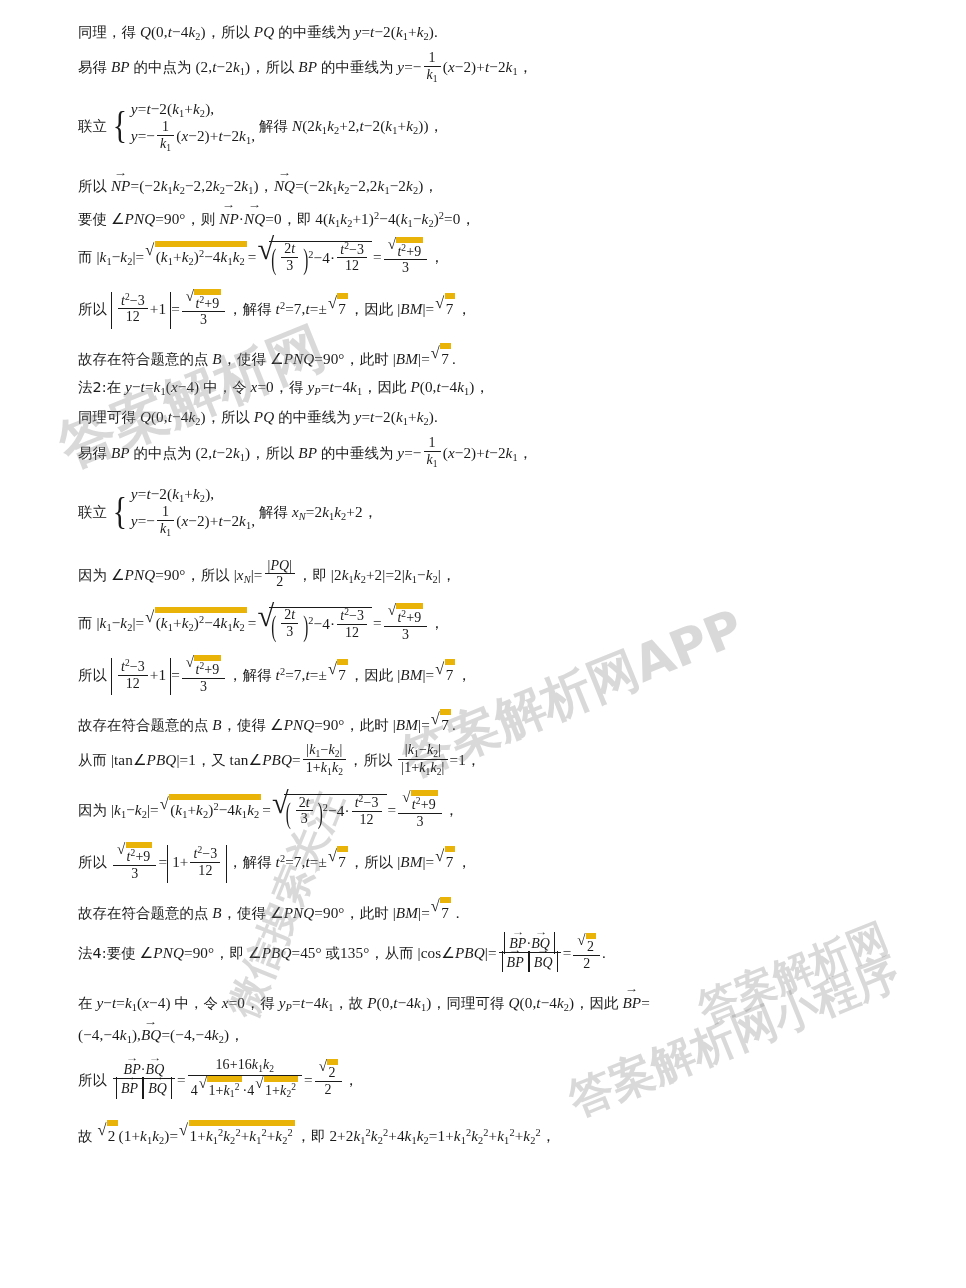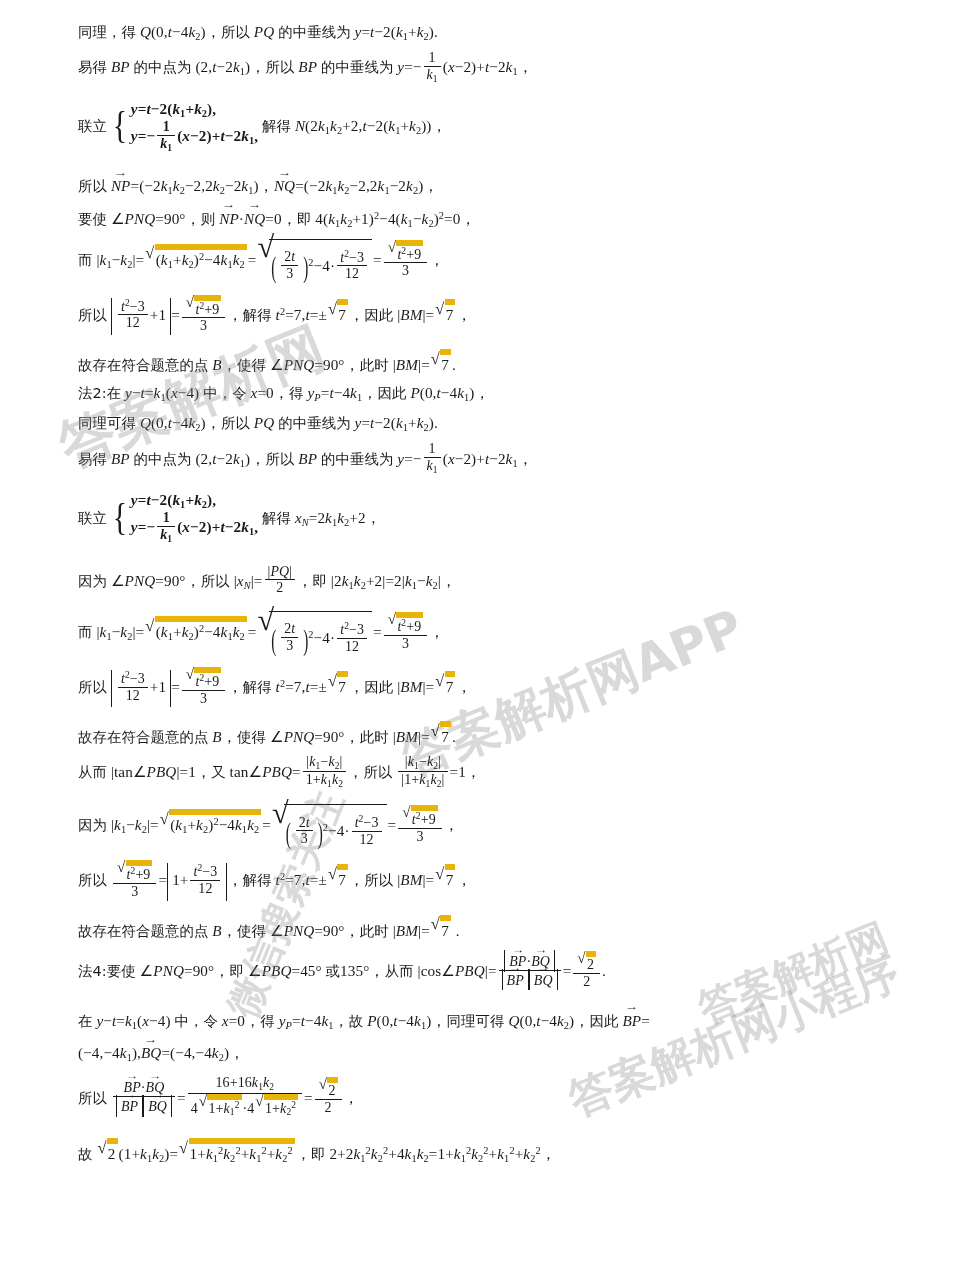--- a/index.html
+++ b/index.html
@@ -101,21 +101,21 @@
     content: "\221A";
     position: absolute;
     left: 0;
     top: -0.12em;
     font-size: 2.0em;
     line-height: 0.82;
   }
   .sqrtbig > .rad {
     display: inline-block;
     border-top: 1px solid #1a1a1a;
-    padding: 11px 3px 0 2px;
+    padding: 1px 3px 0 2px;
   }
   
   .vec {
     position: relative;
     display: inline-block;
     padding-top: 2px;
   }
   .vec::after {
     content: "\2192";
     position: absolute;
@@ -174,21 +174,20 @@
   }
   .system .brace {
     font-size: 2.45em;
     line-height: 0.85;
     font-family: "Liberation Serif", serif;
     margin-right: 2px;
     transform: scaleX(0.8);
   }
   .system .rows {
     display: inline-block;
-    font-weight: bold;
   }
   .system .rows > span {
     display: block;
     line-height: 1.5;
   }
   
   .wm {
     position: absolute;
     color: rgba(130,130,130,0.30);
     font-family: "DejaVu Sans", sans-serif;

